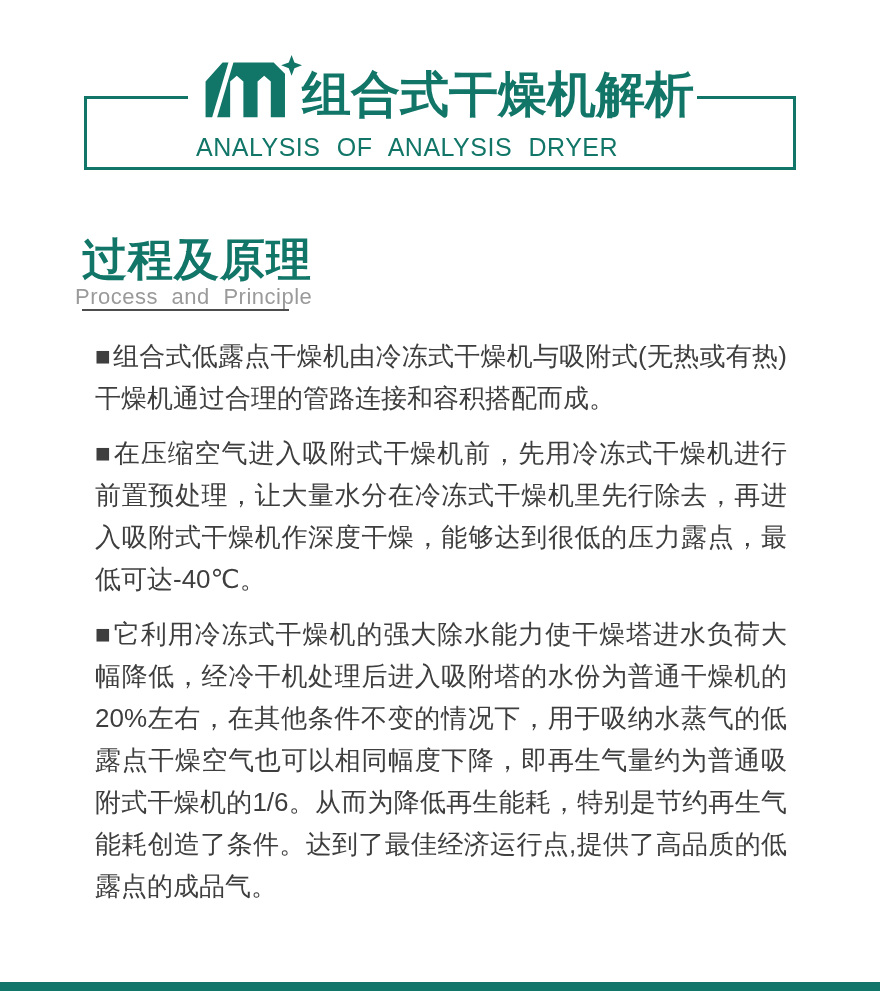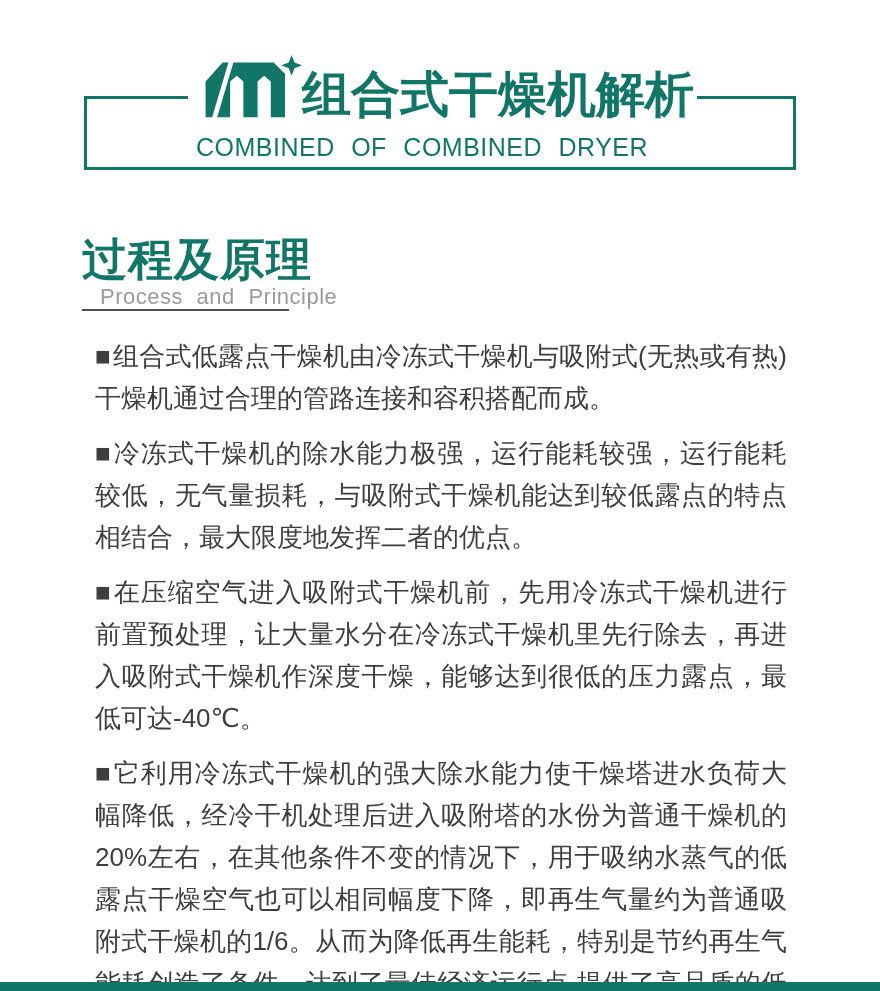--- a/index.html
+++ b/index.html
@@ -38,21 +38,21 @@
     letter-spacing:0.5px;word-spacing:9px;white-space:nowrap;
   }
 
   
   .section-title{
     position:absolute;left:82px;top:230px;
     font-size:45px;font-weight:bold;color:var(--accent);
     letter-spacing:1px;white-space:nowrap;
   }
   .section-subtitle{
-    position:absolute;left:100px;top:284px;
+    position:absolute;left:75px;top:284px;
     font-size:22px;color:var(--muted);
     letter-spacing:0.5px;word-spacing:7px;white-space:nowrap;
   }
   .section-underline{
     position:absolute;left:82px;top:309px;width:207px;height:2px;
     background:var(--underline);
   }
 
   
   .body-text{
@@ -82,29 +82,28 @@
 
     <svg class="logo" viewBox="0 0 110 72" xmlns="http://www.w3.org/2000/svg">
       <path fill="#117668" fill-rule="evenodd" d="
         M8,66 L8,28 L26,8 L80,8 L92,20 L92,66 L77,66 L77,28 L70,22 L63,28 L63,66 L48,66 L48,28 L41,22 L34,28 L34,66 Z
         "></path>
       <line x1="17" y1="68" x2="36" y2="4" stroke="#ffffff" stroke-width="5"></line>
       <path fill="#117668" d="M99,0 l3,8 8,3 -8,3 -3,8 -3,-8 -8,-3 8,-3 z"></path>
     </svg>
 
     <div class="page-title">组合式干燥机解析</div>
-    <div class="page-subtitle">COMBINED OF COMBINED DRYER</div>
+    <div class="page-subtitle">ANALYSIS OF ANALYSIS DRYER</div>
   </div>
 
   <div class="section-title">过程及原理</div>
   <div class="section-subtitle">Process and Principle</div>
   <div class="section-underline"></div>
 
   <div class="body-text">
     <p><span class="bullet">■</span><span>组合式低露点干燥机由冷冻式干燥机与吸附式(无热或有热)干燥机通过合理的管路连接和容积搭配而成。</span></p>
-    <p><span class="bullet">■</span><span>冷冻式干燥机的除水能力极强，运行能耗较强，运行能耗较低，无气量损耗，与吸附式干燥机能达到较低露点的特点相结合，最大限度地发挥二者的优点。</span></p>
     <p><span class="bullet">■</span><span>在压缩空气进入吸附式干燥机前，先用冷冻式干燥机进行前置预处理，让大量水分在冷冻式干燥机里先行除去，再进入吸附式干燥机作深度干燥，能够达到很低的压力露点，最低可达-40℃。</span></p>
     <p><span class="bullet">■</span><span>它利用冷冻式干燥机的强大除水能力使干燥塔进水负荷大幅降低，经冷干机处理后进入吸附塔的水份为普通干燥机的20%左右，在其他条件不变的情况下，用于吸纳水蒸气的低露点干燥空气也可以相同幅度下降，即再生气量约为普通吸附式干燥机的1/6。从而为降低再生能耗，特别是节约再生气能耗创造了条件。达到了最佳经济运行点,提供了高品质的低露点的成品气。</span></p>
   </div>
 
   <div class="footer-bar"></div>
 
 </div>
 
 </body></html>

